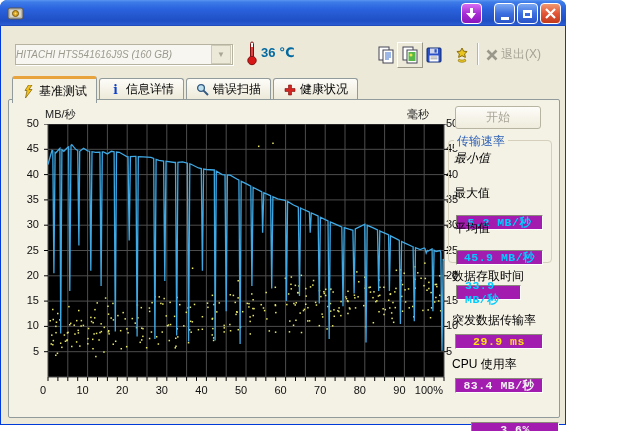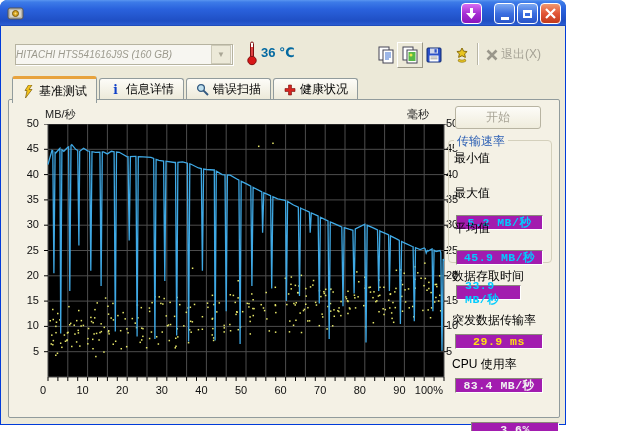--- a/index.html
+++ b/index.html
@@ -646,21 +646,21 @@
             <span class="tick" style="left: 336.8px; top: 284px; width: 28px; text-align: center;">80</span>
             <span class="tick" style="left: 376.4px; top: 284px; width: 28px; text-align: center;">90</span>
             <span class="tick" style="left: 394px; top: 284px; width: 40px; text-align: right;">100%</span>
           </div>
 
         <div class="rightpanel">
           <div class="start-btn">开始</div>
 
           <div class="groupbox">
             <span class="group-title">传输速率</span>
-            <span class="stat-label" style="left:5px;top:9px;">最小值</span>
+            <span class="stat-label" style="left:5px;top:9px;font-style:italic;">最小值</span>
             <div class="lcd lcd-value" style="left: 7px; top: 26px; width: 87px; color: rgb(0, 204, 255);">5.2 MB/秒</div>
             <span class="stat-label" style="left:5px;top:44px;">最大值</span>
             <div class="lcd lcd-value" style="left: 7px; top: 61px; width: 87px; color: rgb(0, 204, 255);">45.9 MB/秒</div>
             <span class="stat-label" style="left:5px;top:79px;">平均值</span>
             <div class="lcd lcd-value" style="left: 7px; top: 96px; width: 65px; color: rgb(0, 204, 255); padding-left: 8px;">33.9 MB/秒</div>
           </div>
 
           <span class="stat-label" style="left:7px;top:168px;">数据存取时间</span>
           <div class="lcd lcd-value" style="left: 10px; top: 186px; width: 88px; color: rgb(255, 225, 20);">29.9 ms</div>
 

